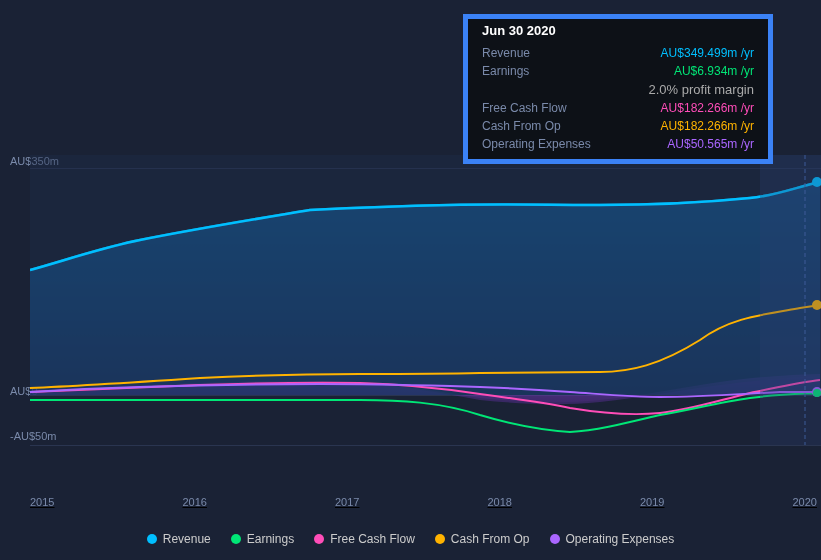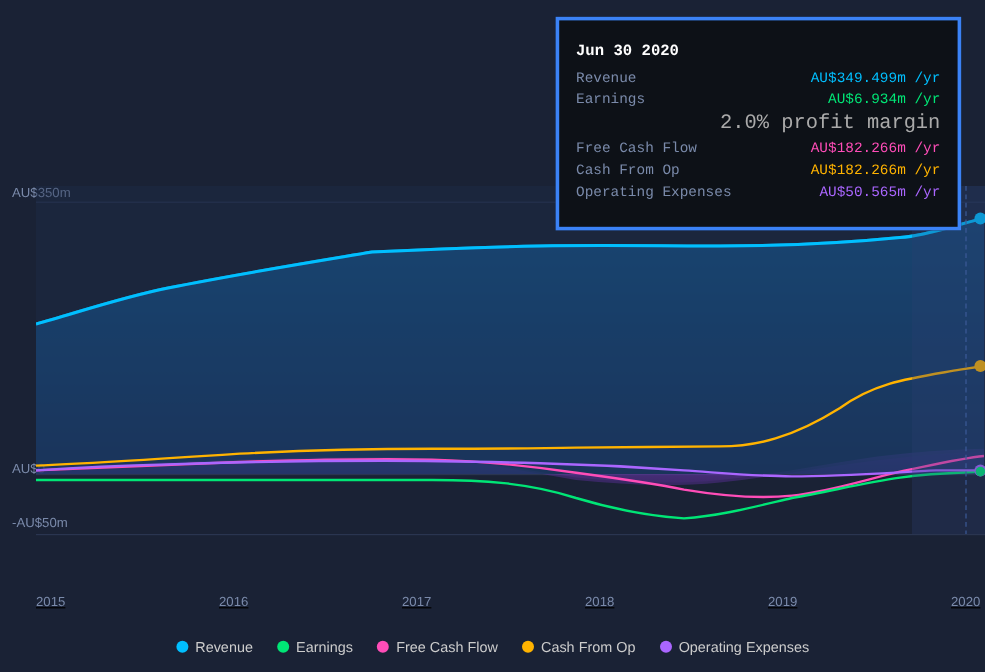--- a/index.html
+++ b/index.html
@@ -17,25 +17,24 @@
       height: 560px;
       position: relative;
     }
 
     
     .tooltip-box {
       position: absolute;
       top: 14px;
       left: 463px;
       background: #0d1117;
-      border: 3px solid #3b82f6;
-      padding: 18px 14px;
+      border: 5px solid #3b82f6;
+      padding: 4px 14px;
       min-width: 310px;
       z-index: 10;
-      font-family: Liberation Mono, monospace;
     }
 
     .tooltip-date {
       color: #ffffff;
       font-size: 13px;
       font-weight: bold;
       margin-bottom: 8px;
     }
 
     .tooltip-row {
@@ -54,21 +53,21 @@
     .tooltip-value {
       color: #fff;
       font-size: 12px;
     }
 
     .tooltip-value.cyan { color: #00bfff; }
     .tooltip-value.green { color: #00e676; text-align: right; }
     .tooltip-value.magenta { color: #ff4db8; }
     .tooltip-value.orange { color: #ffb300; }
     .tooltip-value.purple { color: #aa66ff; }
-    .tooltip-value.gray { color: #aaaaaa; font-size: 17px; }
+    .tooltip-value.gray { color: #aaaaaa; font-size: 13px; }
 
     
     .y-label {
       position: absolute;
       color: #7a8aaa;
       font-size: 11px;
       left: 10px;
     }
 
     .x-label {

